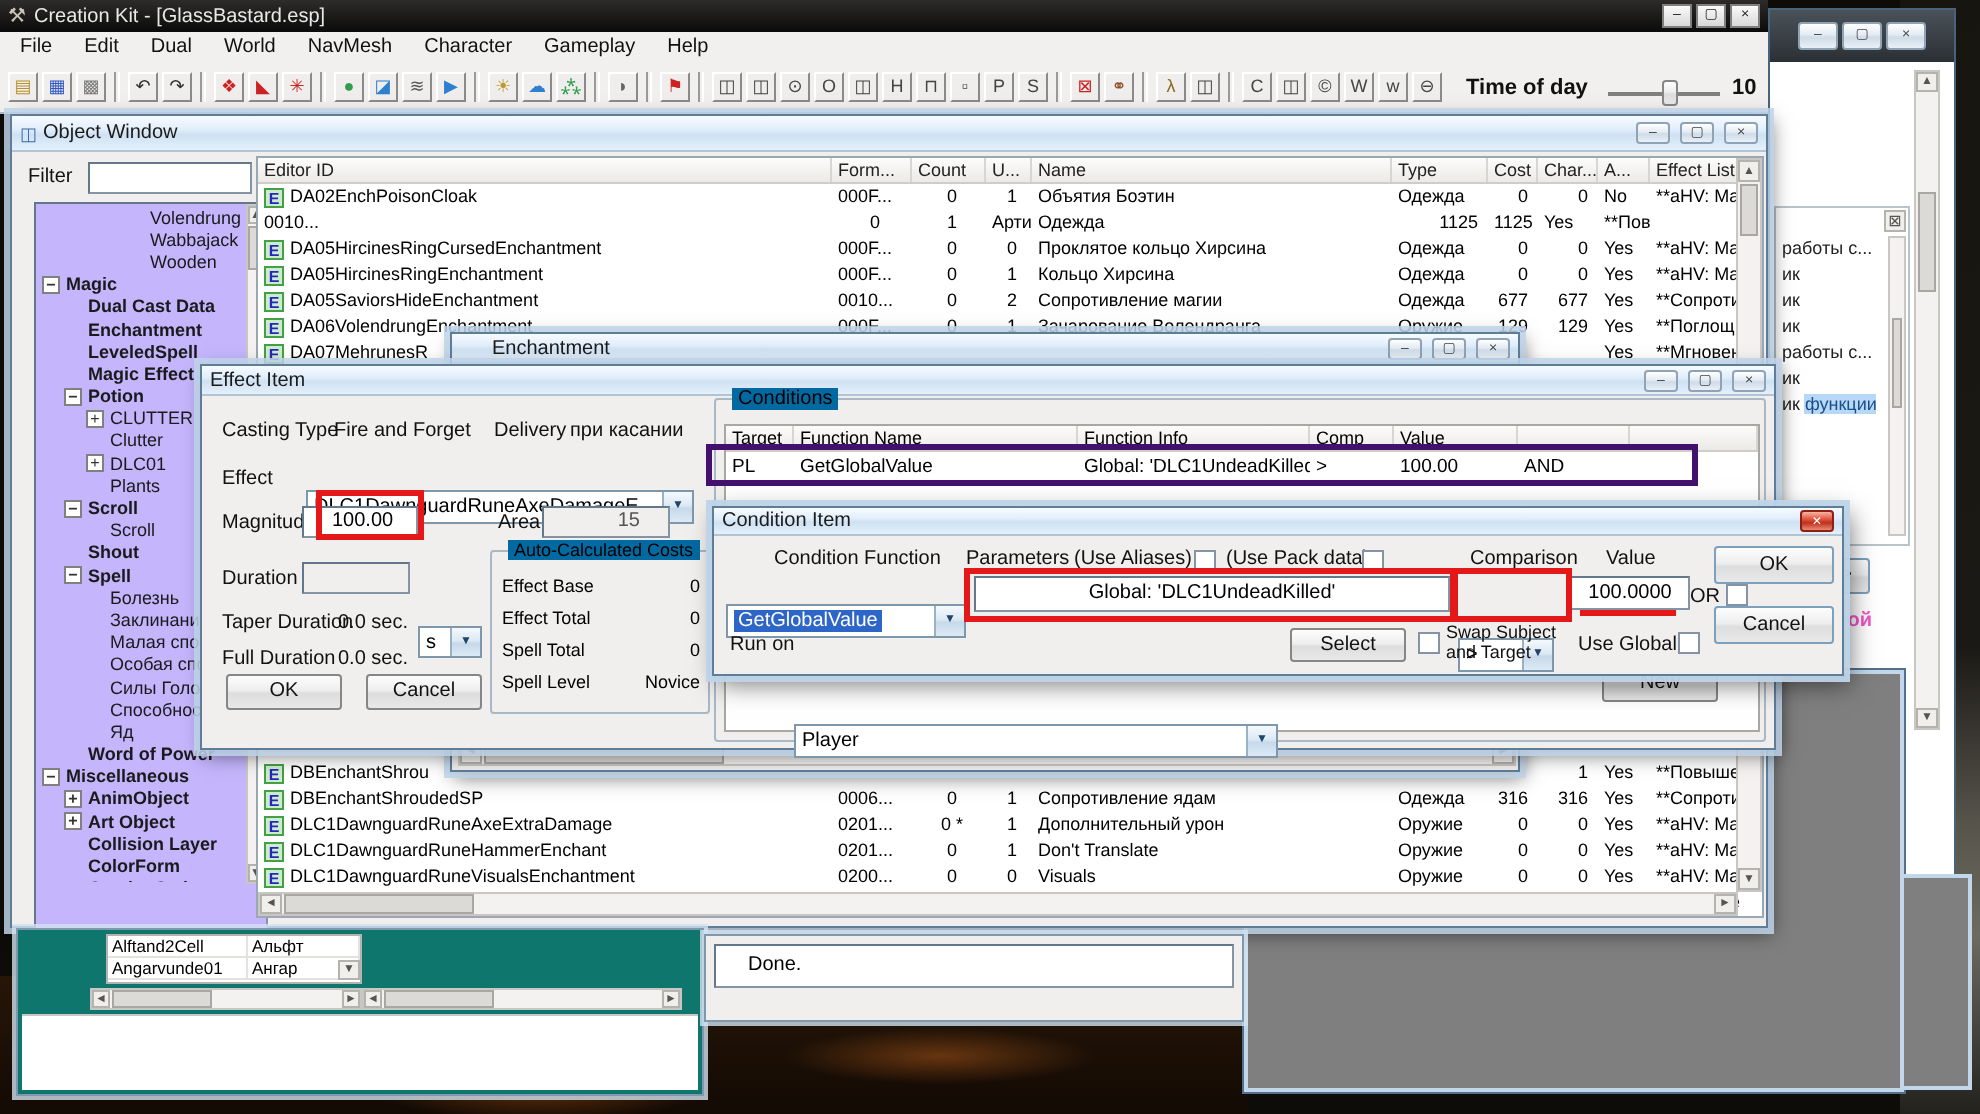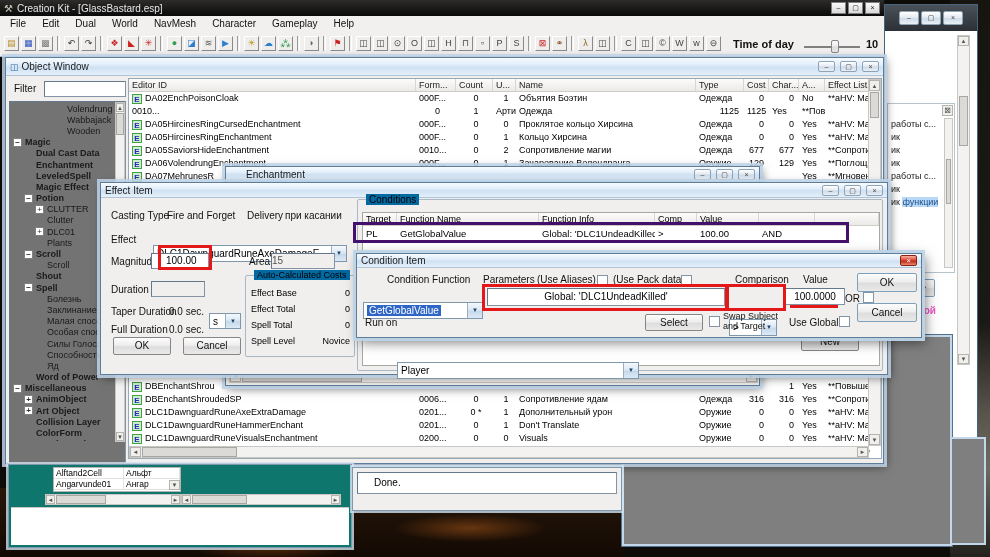--- a/index.html
+++ b/index.html
@@ -241,21 +241,21 @@
       <span style="color:#3a6ea8;font-size:9px">◫</span>
       <span>Object Window</span>
       <span class="sp"></span>
       <div class="wb">–</div>
       <div class="wb">▢</div>
       <div class="wb">×</div>
     </div>
     <div class="lbl" style="left:8px;top:25px">Filter</div>
     <div class="sunken abs" style="left:38px;top:23px;width:82px;height:16px"></div>
 
-    <div class="sunken abs" style="left:3px;top:43px;width:117px;height:439px;background:#737373">
+    <div class="sunken abs" style="left:11px;top:43px;width:117px;height:439px;background:#c4b5fd">
       <div class="abs" style="left:1px;top:1px;width:104px;height:338px;overflow:hidden">
         <div class="ti " style="padding-left:44px">
             <span class="exp"></span>
             <span>Volendrung</span>
           </div>
 
         <div class="ti " style="padding-left:44px">
             <span class="exp"></span>
             <span>Wabbajack</span>
           </div>
@@ -647,21 +647,21 @@
     </div>
     <div class="lbl" style="left:10px;top:27px">Casting Type</div>
     <div class="lbl" style="left:66px;top:27px">Fire and Forget</div>
     <div class="lbl" style="left:146px;top:27px">Delivery</div>
     <div class="lbl" style="left:184px;top:27px">при касании</div>
     <div class="lbl" style="left:10px;top:51px">Effect</div>
     <div class="combo abs" style="left:52px;top:47px;width:194px;height:17px"><span>DLC1DawnguardRuneAxeDamageE</span><span class="da">▼</span></div>
     <div class="lbl" style="left:10px;top:73px">Magnitude</div>
     <div class="sunken abs" style="left:50px;top:70px;width:58px;height:16px;line-height:14px;padding-left:14px">100.00</div>
     <div class="lbl" style="left:148px;top:73px">Area</div>
-    <div class="sunken dis abs" style="left:170px;top:70px;width:64px;height:16px;line-height:14px;text-align:left;padding-right:8px">15</div>
+    <div class="sunken dis abs" style="left:170px;top:70px;width:64px;height:16px;line-height:14px;text-align:right;padding-right:14px">15</div>
     <div class="lbl" style="left:10px;top:101px">Duration</div>
     <div class="sunken dis abs" style="left:50px;top:98px;width:54px;height:16px"></div>
     <div class="combo abs" style="left:108px;top:98px;width:32px;height:16px"><span>s</span><span class="da">▼</span></div>
     <div class="lbl" style="left:10px;top:123px">Taper Duration</div>
     <div class="lbl" style="left:68px;top:123px">0.0 sec.</div>
     <div class="lbl" style="left:10px;top:141px">Full Duration</div>
     <div class="lbl" style="left:68px;top:141px">0.0 sec.</div>
     <div class="btn abs" style="left:12px;top:154px;width:58px;height:18px;line-height:16px">OK</div>
     <div class="btn abs" style="left:82px;top:154px;width:58px;height:18px;line-height:16px">Cancel</div>
     <div class="grp" style="left:144px;top:92px;width:110px;height:82px">

